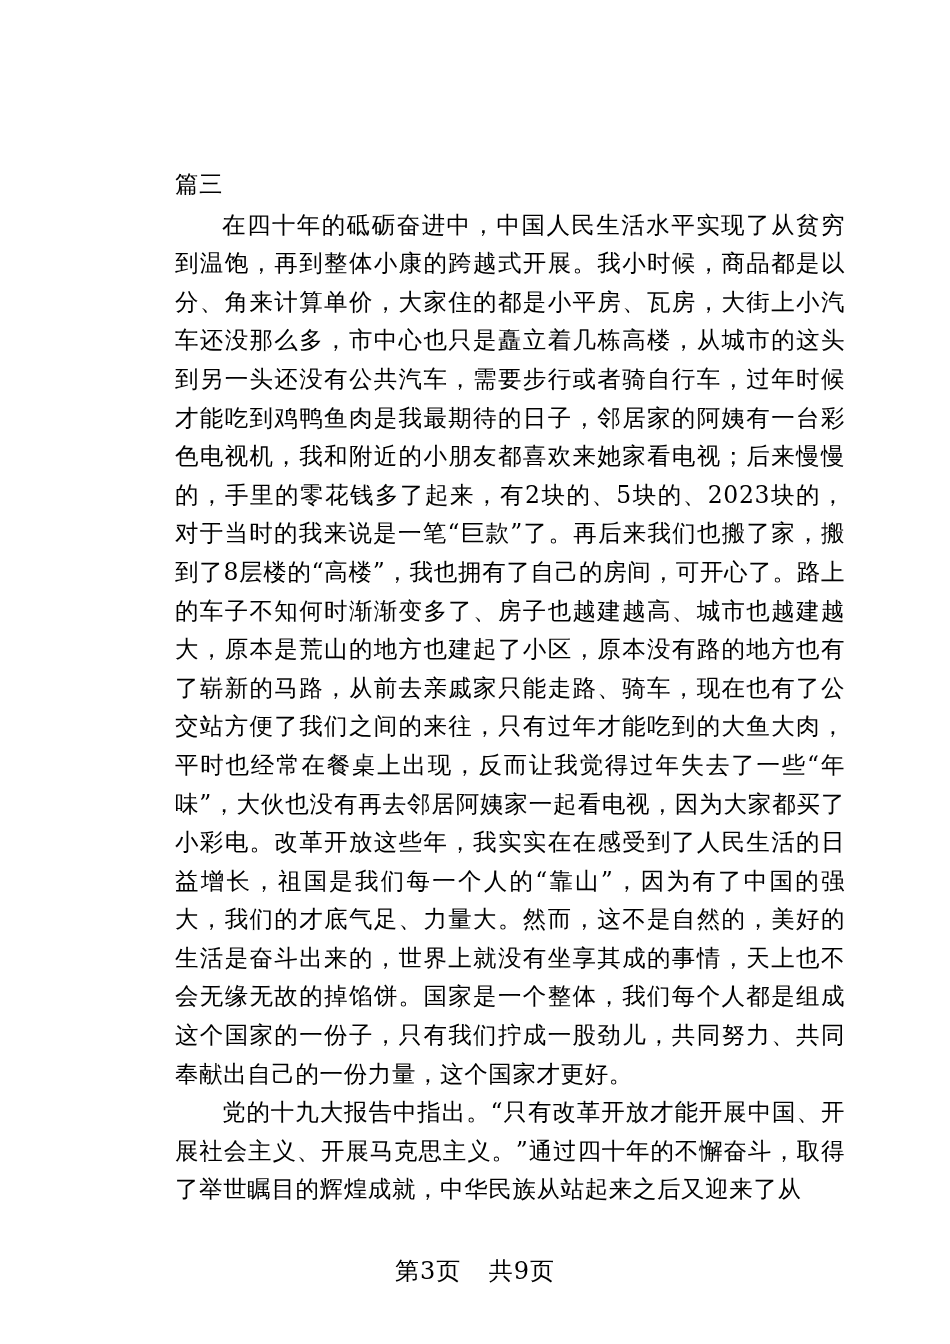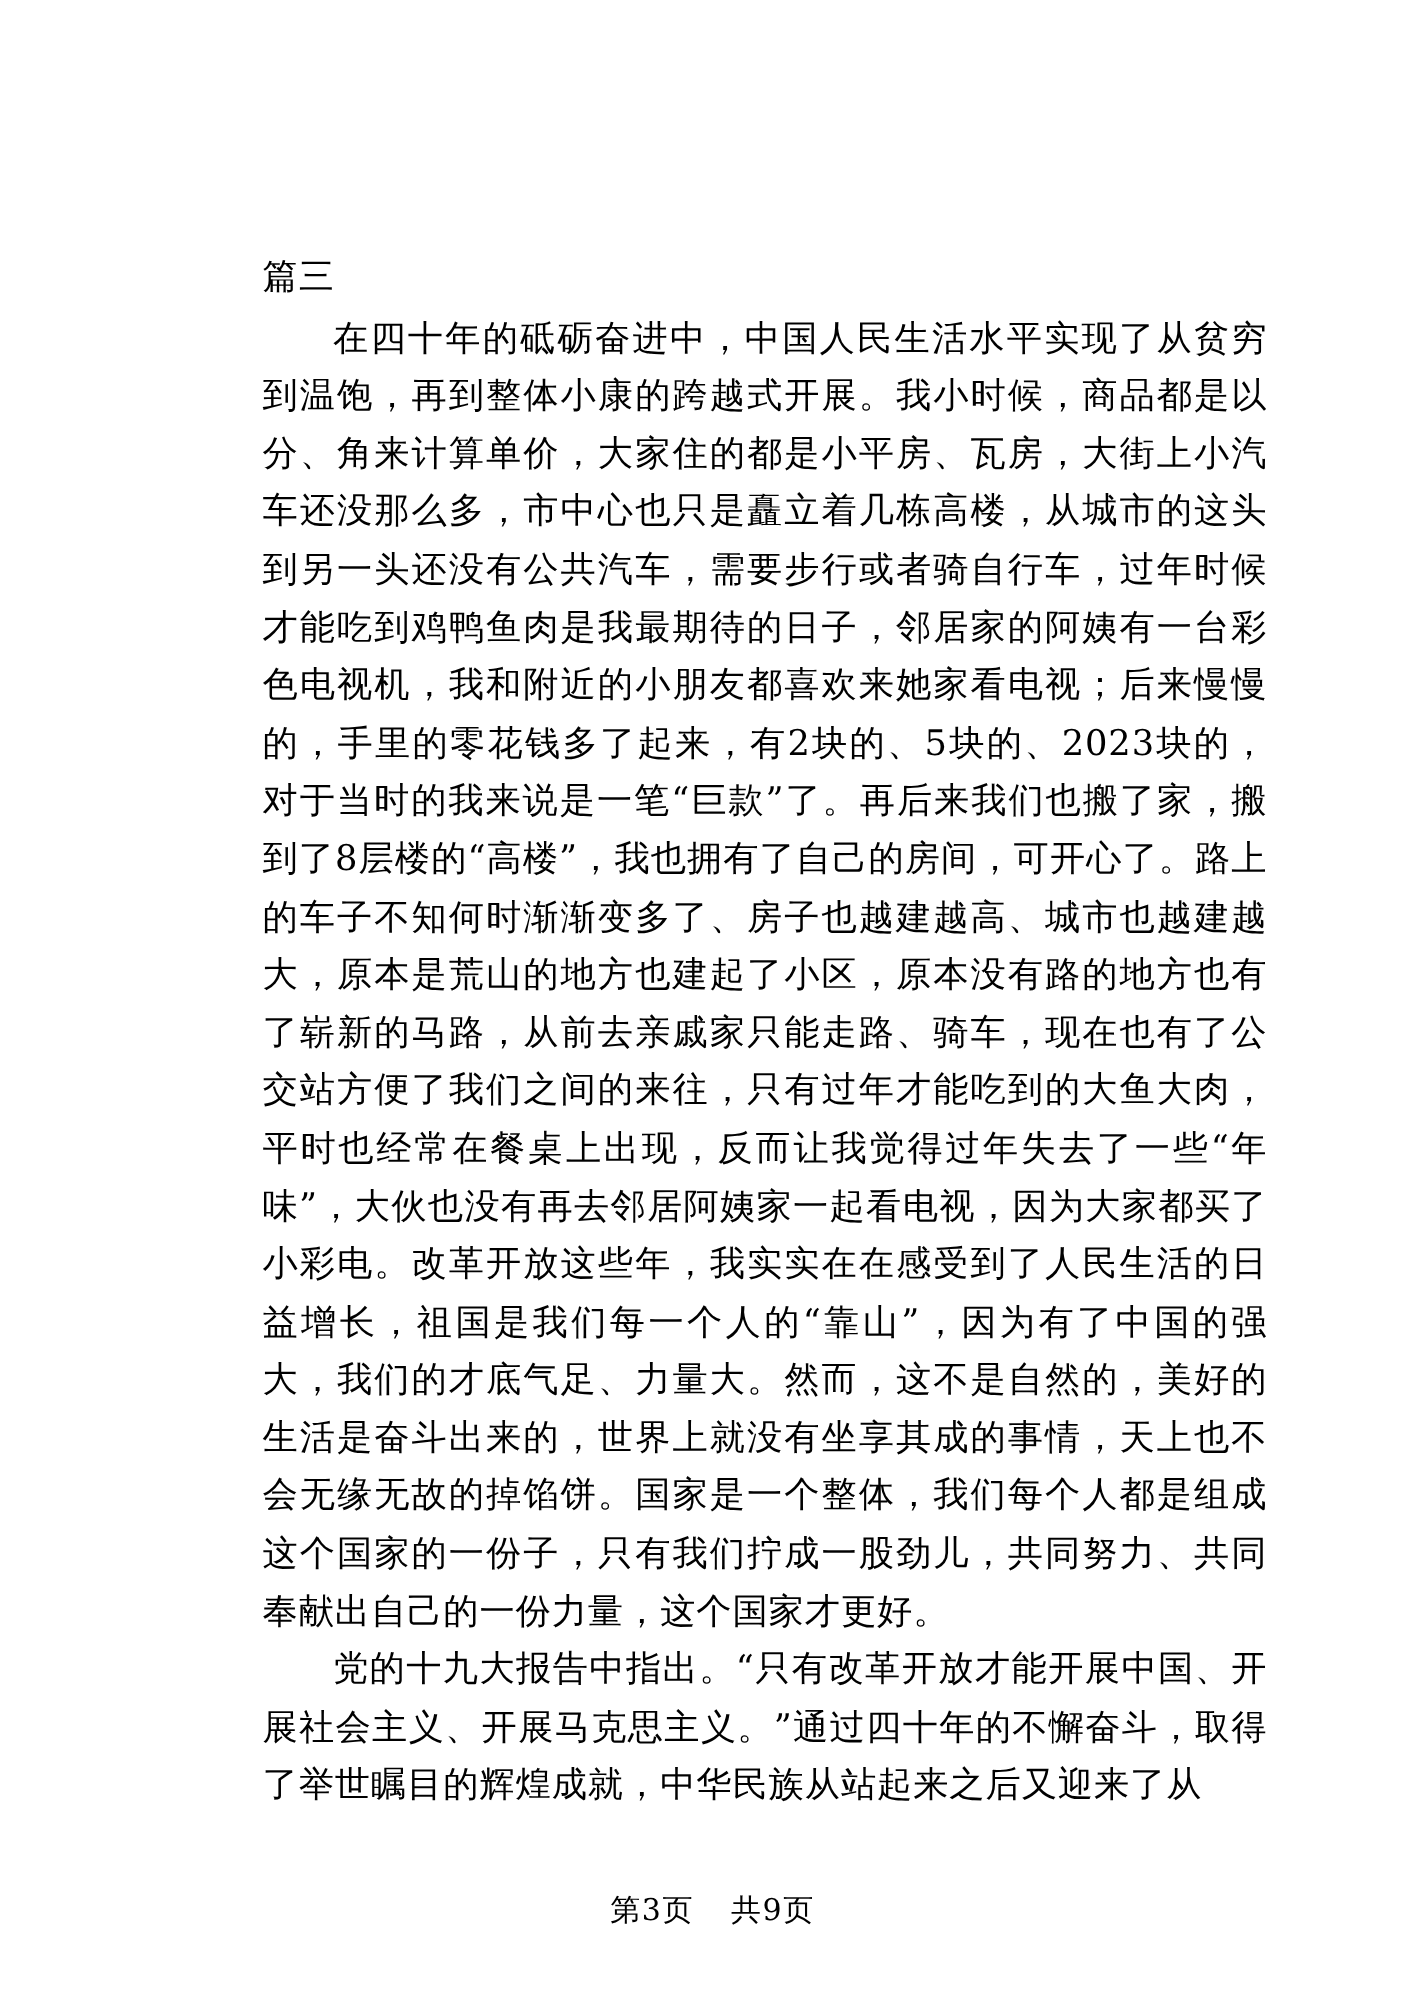--- a/index.html
+++ b/index.html
@@ -37,21 +37,21 @@
   .para {
     margin: 0;
     text-indent: 2em;
   }
   .footer {
     position: absolute;
     left: 0;
     right: 0;
     bottom: 57px;
     text-align: center;
-    font-size: 20px;
+    font-size: 24px;
     font-family: "DejaVu Serif", "Liberation Serif", serif;
     color: #000000;
     letter-spacing: 1px;
   }
   .footer .sep {
     display: inline-block;
     width: 10px;
   }
 </style>
 </head>

